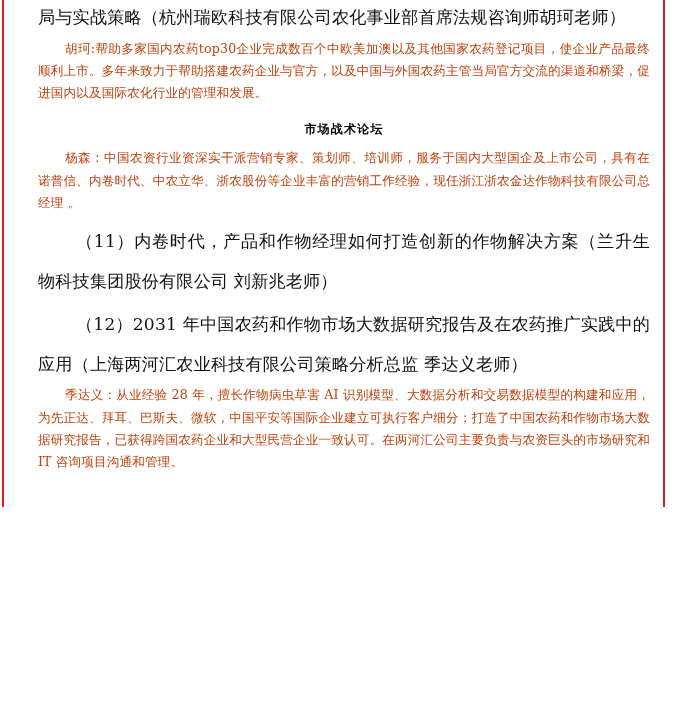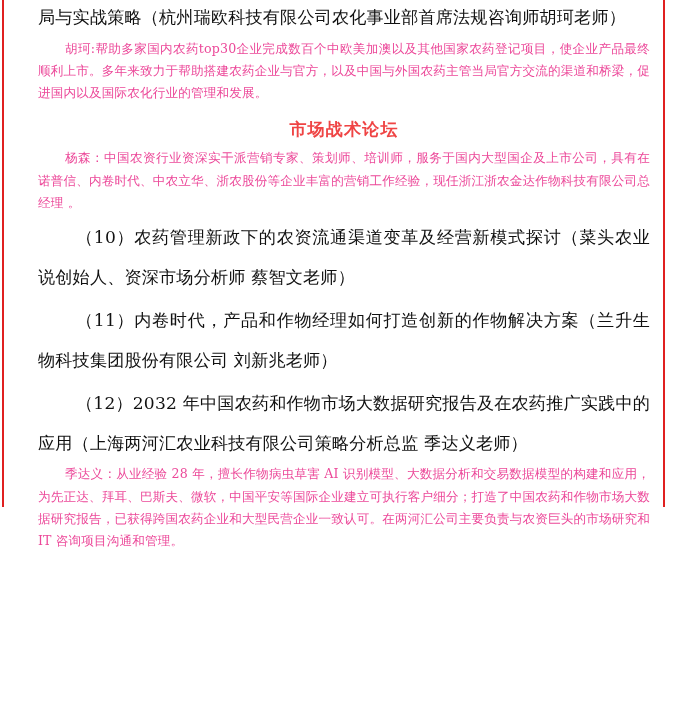--- a/index.html
+++ b/index.html
@@ -62,32 +62,32 @@
 
   
   .bio {
     font-size: 12.6px;
     line-height: 22.3px;
     letter-spacing: 0.15px;
     text-align: justify;
     text-justify: inter-ideograph;
     margin: 0;
     text-indent: 27px;
-    color: #ec4899;
+    color: #c2410c;
   }
 
   
   .section-heading {
     text-align: center;
-    font-size: 17px;
+    font-size: 12px;
     font-weight: bold;
     line-height: 36px;
     letter-spacing: 1.2px;
     margin: 0;
-    color: #ef4444;
+    color: #000000;
   }
 
   .gap-s  { height: 4px; }
   .gap-m  { height: 7px; }
 </style>
 </head>
 <body>
 
 <div class="page">
 
@@ -102,28 +102,27 @@
 
     <div class="gap-m"></div>
 
     <h2 class="section-heading">市场战术论坛</h2>
 
 
     <p class="bio">杨森：中国农资行业资深实干派营销专家、策划师、培训师，服务于国内大型国企及上市公司，具有在诺普信、内卷时代、中农立华、浙农股份等企业丰富的营销工作经验，现任浙江浙农金达作物科技有限公司总经理 。</p>
 
     <div class="gap-s"></div>
 
-    <p class="entry-title indent">（10）农药管理新政下的农资流通渠道变革及经营新模式探讨（菜头农业说创始人、资深市场分析师  蔡智文老师）</p>
 
 
     <div class="gap-s"></div>
 
     <p class="entry-title indent">（11）内卷时代，产品和作物经理如何打造创新的作物解决方案（兰升生物科技集团股份有限公司  刘新兆老师）</p>
 
 
     <div class="gap-s"></div>
 
-    <p class="entry-title indent">（12）2032 年中国农药和作物市场大数据研究报告及在农药推广实践中的应用（上海两河汇农业科技有限公司策略分析总监  季达义老师）</p>
+    <p class="entry-title indent">（12）2031 年中国农药和作物市场大数据研究报告及在农药推广实践中的应用（上海两河汇农业科技有限公司策略分析总监  季达义老师）</p>
 
     <p class="bio">季达义：从业经验 28 年，擅长作物病虫草害 AI 识别模型、大数据分析和交易数据模型的构建和应用，为先正达、拜耳、巴斯夫、微软，中国平安等国际企业建立可执行客户细分；打造了中国农药和作物市场大数据研究报告，已获得跨国农药企业和大型民营企业一致认可。在两河汇公司主要负责与农资巨头的市场研究和 IT 咨询项目沟通和管理。</p>
 
   </div>
 </div>
 
 </body></html>

